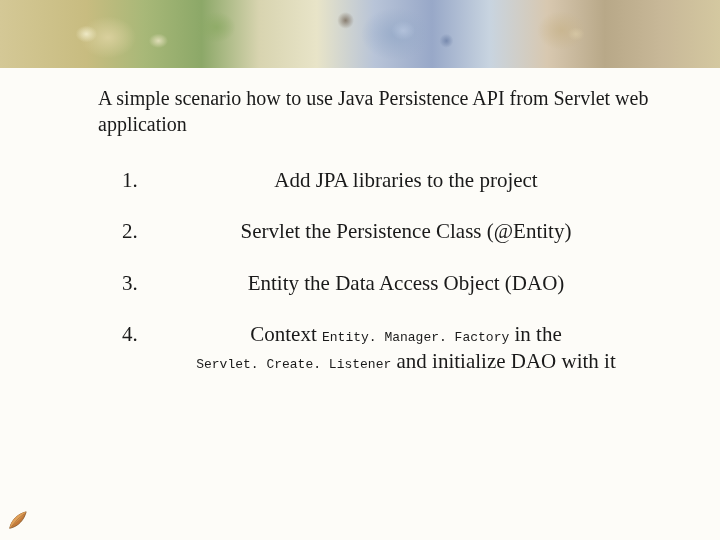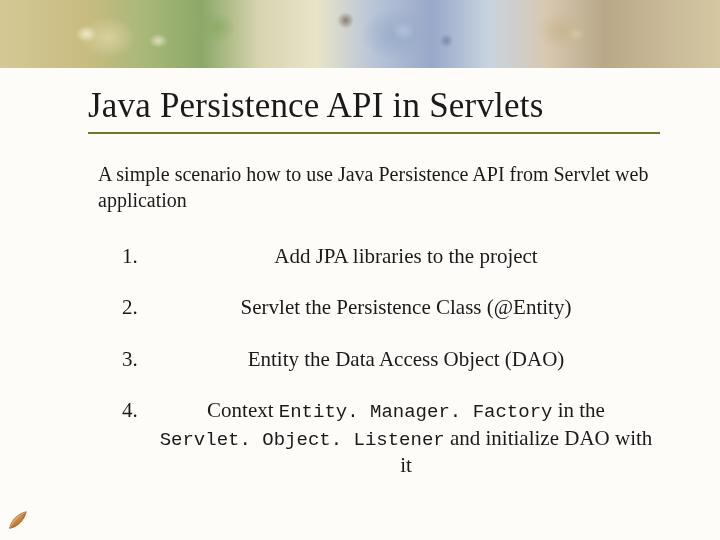--- a/index.html
+++ b/index.html
@@ -79,45 +79,44 @@
     padding-left: 30px;
   }
   .steps li::before {
     content: counter(step) ".";
     position: absolute;
     left: 0;
     top: 0;
   }
   .code {
     font-family: "Courier New", Courier, monospace;
-    font-size: 19px;
+    font-size: 13px;
   }
   .bullet-accent {
     position: absolute;
     left: 6px;
     bottom: 8px;
     width: 22px;
     height: 22px;
   }
   .bullet-accent svg { display:block; }
 </style>
 </head>
 <body>
 
 <div class="banner"></div>
 
 <div class="content">
-  <h1 class="title">Java Persistence API in Servlets</h1>
   <p class="intro">A simple scenario how to use Java Persistence API from Servlet web application</p>
   <ol class="steps">
     <li>Add JPA libraries to the project</li>
     <li>Servlet the Persistence Class (@Entity)</li>
     <li>Entity the Data Access Object (DAO)</li>
     <li>
-      <span>Context </span><span class="code">Entity. Manager. Factory</span><span> in the </span><br><span class="code">Servlet. Object. Listener</span><span> and initialize DAO with it</span>
+      <span>Context </span><span class="code">Entity. Manager. Factory</span><span> in the </span><br><span class="code">Servlet. Create. Listener</span><span> and initialize DAO with it</span>
     </li>
   </ol>
 </div>
 
 <div class="bullet-accent">
   <svg viewBox="0 0 24 24" width="22" height="22">
     <path d="M4 20 C6 10 14 4 22 2 C20 10 14 18 4 20 Z" fill="#c47a3a" stroke="#7a4a1a" stroke-width="0.8"></path>
     <path d="M4 20 C6 10 14 4 22 2 C18 8 10 14 4 20 Z" fill="#e0a05a"></path>
     <path d="M6 18 Q12 10 20 4" stroke="#8a5a2a" stroke-width="0.6" fill="none"></path>
   </svg>

